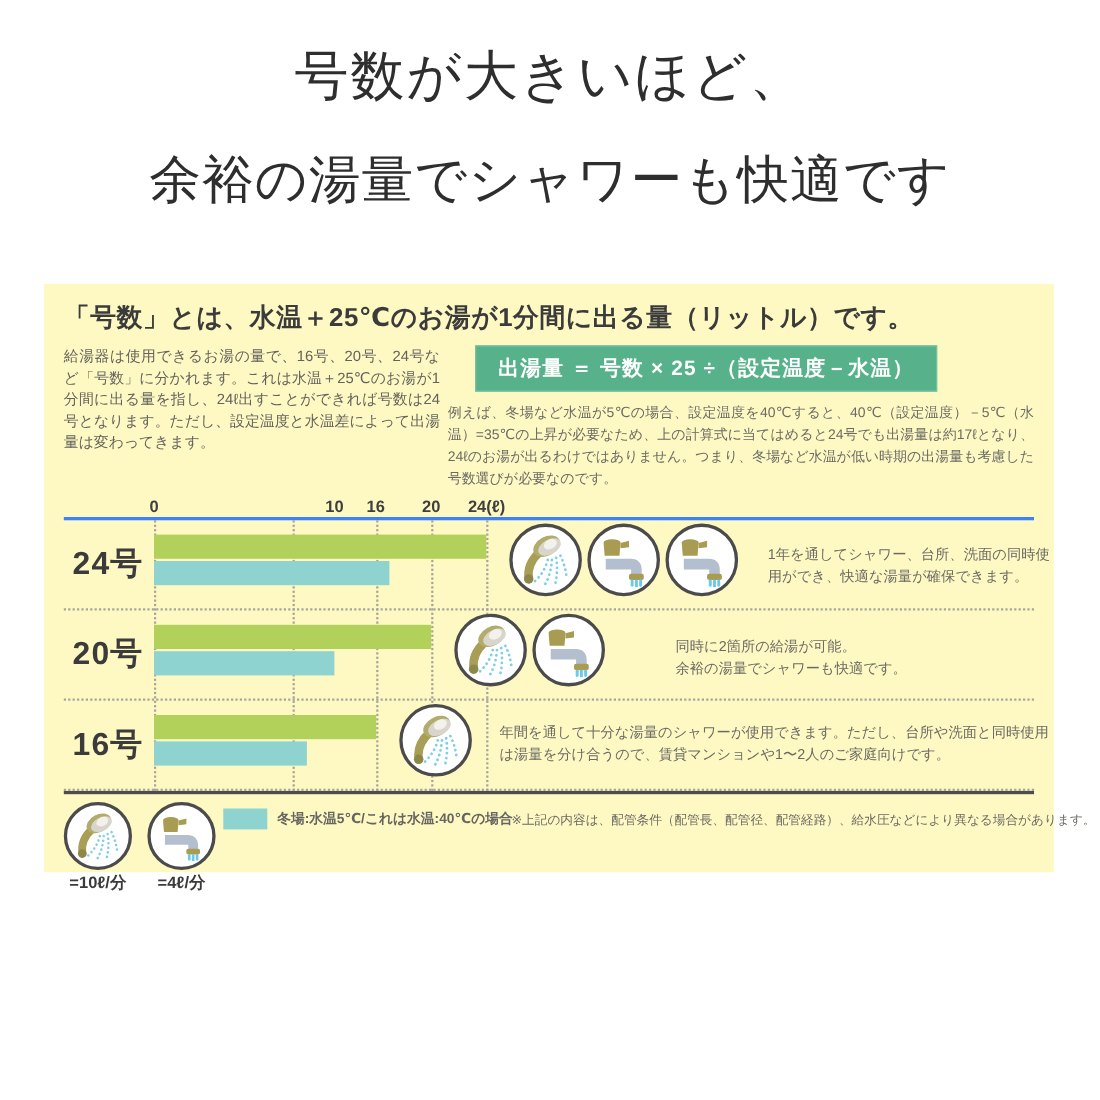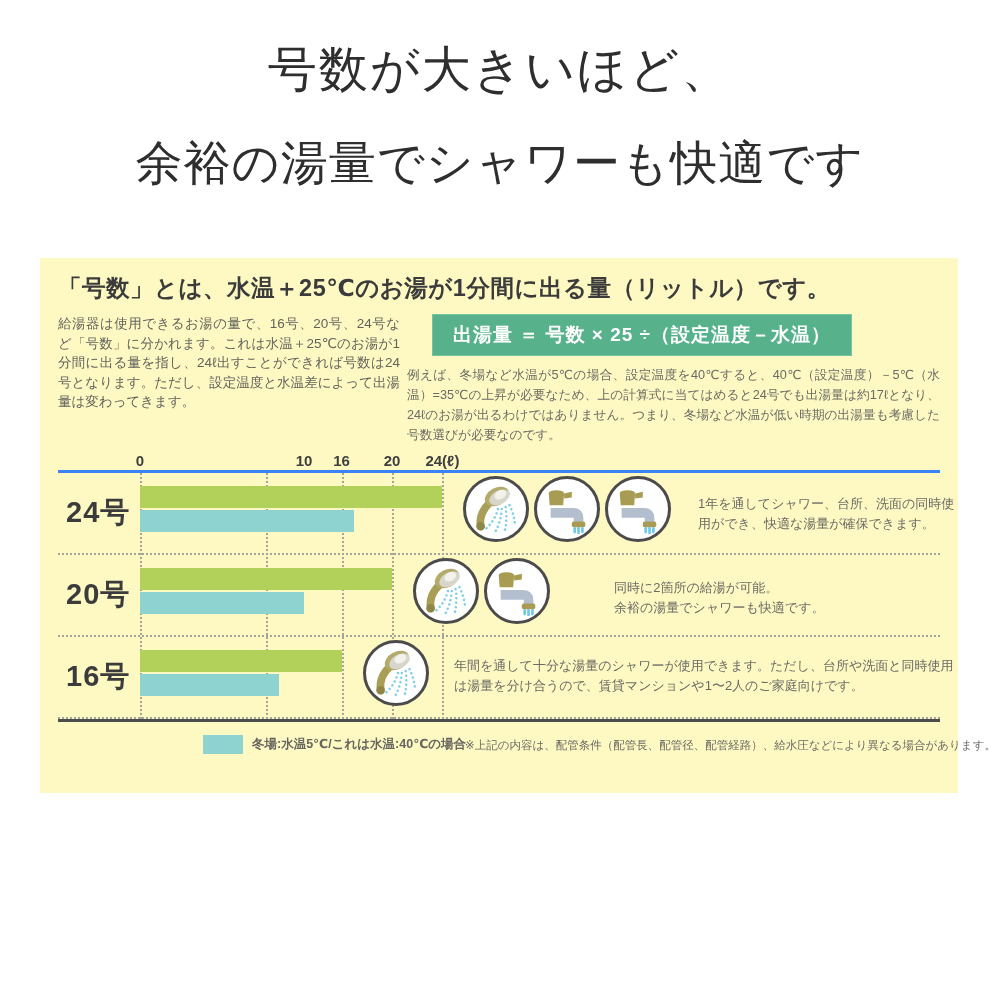--- a/index.html
+++ b/index.html
@@ -212,20 +212,38 @@
       </div>
 
     <div class="gridline" style="left: 82px;"></div>
         <div class="gridline" style="left: 208px;"></div>
         <div class="gridline" style="left: 283.6px;"></div>
         <div class="gridline" style="left: 334px;"></div>
         <div class="gridline" style="left: 384.4px;"></div>
       </div>
 
     <div class="legend">
+      <div class="leg-icons">
+        <div class="leg-item">
+          <span class="circle small">
+              <svg>
+                <use href="#ic-shower"></use>
+              </svg>
+            </span>
+          <div class="leg-rate">=10ℓ/分</div>
+        </div>
+        <div class="leg-item">
+          <span class="circle small">
+              <svg>
+                <use href="#ic-faucet"></use>
+              </svg>
+            </span>
+          <div class="leg-rate">=4ℓ/分</div>
+        </div>
+      </div>
       <div class="leg-swatches">
         <div class="sw-row">
           <span class="sw" id="sw-blue" style="background: rgb(142, 211, 208);"></span>
           <span class="sw-label">冬場:水温5℃/これは水温:40℃の場合</span>
         </div>
       </div>
       <div class="leg-note">※上記の内容は、配管条件（配管長、配管径、配管経路）、給水圧などにより異なる場合があります。</div>
     </div>
 
   </div>

